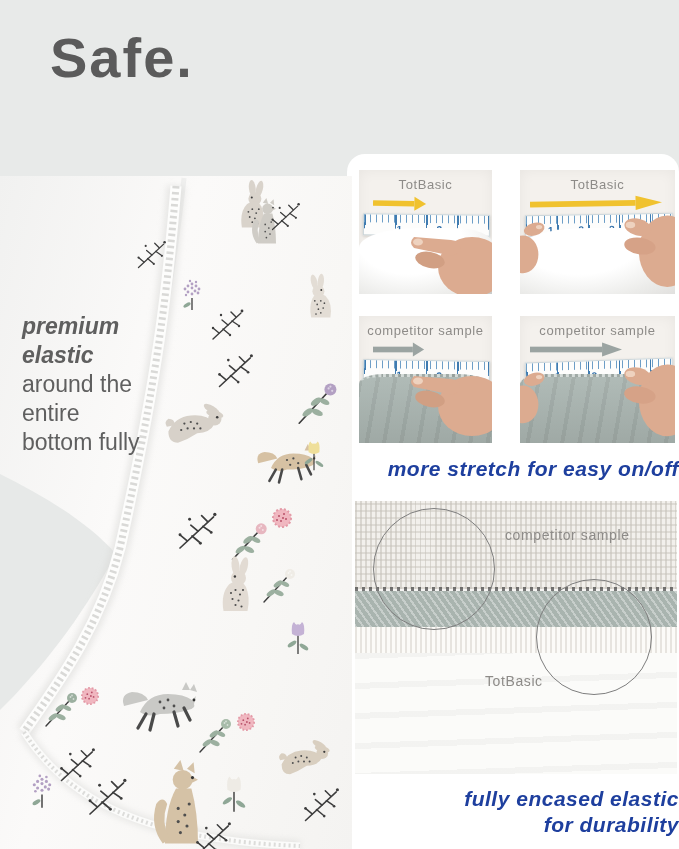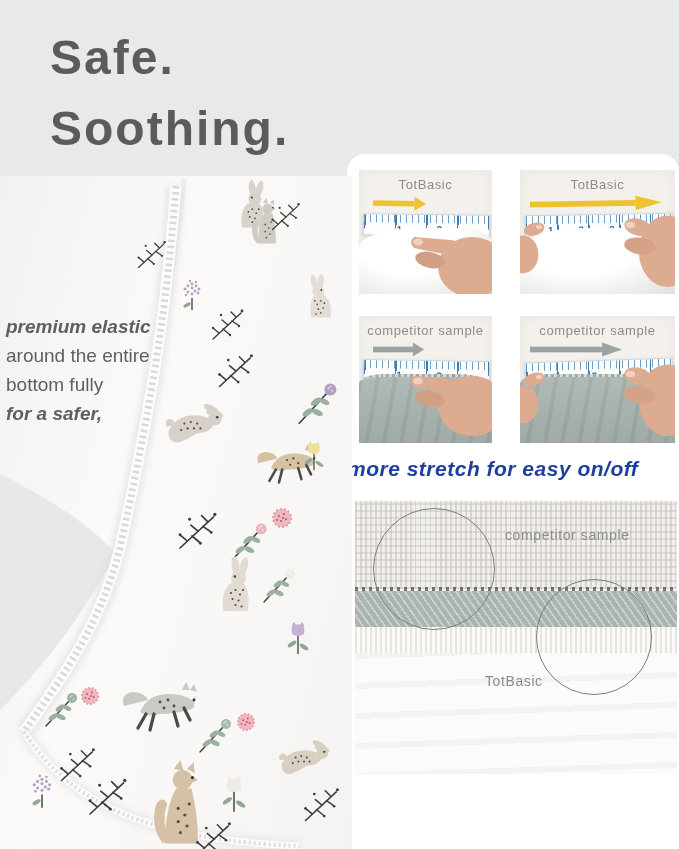--- a/index.html
+++ b/index.html
@@ -4,34 +4,34 @@
 <style>
   html,body{margin:0;padding:0;background:#ffffff;}
   .page{
     position:relative;width:679px;height:849px;overflow:hidden;
     background:var(--page-bg,#e8eae9);
     font-family:"Liberation Sans",sans-serif;
   }
   
   .headline{
     position:absolute;left:50px;top:22px;z-index:30;
-    font-size:48px;line-height:71px;font-weight:700;letter-spacing:2px;
+    font-size:56px;line-height:71px;font-weight:700;letter-spacing:2px;
     color:var(--heading-gray,#5b5b5b);
   }
   .headline span{display:block;}
   
   .sheet-photo{
     position:absolute;left:0;top:176px;width:352px;height:673px;z-index:8;
     background:linear-gradient(105deg,#f1f1f0 0%,#fbfaf9 38%,#f8f7f5 70%,#f4f3f1 100%);
   }
   .sheet-base{position:absolute;left:0;top:0;}
   .sheet-pattern{position:absolute;left:0;top:0;width:100%;height:100%;}
   .sheet-caption{
-    position:absolute;left:6px;top:136px;z-index:12;width:170px;
-    font-size:19px;line-height:29px;color:var(--body-gray,#5f5f5f);
+    position:absolute;left:22px;top:136px;z-index:12;width:170px;
+    font-size:23px;line-height:29px;color:var(--body-gray,#5f5f5f);
   }
   .sheet-caption .em{font-weight:700;font-style:italic;}
   
   .card{
     position:absolute;left:347px;top:154px;width:332px;height:843px;z-index:4;
     background:#ffffff;border-radius:18px 18px 30px 18px;
   }
   
   .qcell{position:absolute;background:#f4f1ed;overflow:hidden;box-shadow:inset 0 0 14px rgba(0,0,0,.05);}
   .cell-a{left:12px;top:16px;width:133px;height:124px;}
@@ -63,21 +63,21 @@
   .fab-gray{
     background:
       repeating-linear-gradient(100deg,rgba(0,0,0,.06) 0 4px,transparent 4px 17px),
       linear-gradient(var(--competitor-fabric,#b0bbb7),#9fa9a5);
     border-radius:18% 26% 0 0/14% 18% 0 0;
     border-top:3px dotted #d4dbd8;
   }
   .hand{position:absolute;}
   
   .blue-caption{
-    position:absolute;left:0;width:100%;text-align:left;
+    position:absolute;left:0;width:100%;text-align:right;
     font-weight:700;font-style:italic;letter-spacing:.5px;
     color:var(--accent-blue,#1e3f9e);font-size:21px;line-height:26px;
   }
   .caption-stretch{top:302px;}
   .caption-durability{top:632px;}
   
   .elastic-photo{position:absolute;left:8px;top:347px;width:322px;height:273px;overflow:hidden;background:#f7f6f4;}
   .knit-band{position:absolute;left:0;top:0;width:100%;height:88px;
     background-image:
       repeating-linear-gradient(90deg,rgba(196,192,184,.55) 0 1.5px,transparent 1.5px 5px),
@@ -257,21 +257,20 @@
         </g>
       <circle cx="27.5" cy="8" r=".7" fill="#333333"></circle>
     </symbol>
   </defs>
 </svg>
 
 <div class="page">
 
   <div class="headline">
     <span>Safe.</span>
-    <span>Soothing.</span>
   </div>
 
   <div class="sheet-photo">
     <svg class="sheet-base" width="352" height="673">
       <path d="M0 298 C 40 318, 86 344, 116 378 C 78 448, 40 492, 12 522 L0 534 Z" fill="#e7e9e8"></path>
       <path d="M184 2 C 178 60, 170 110, 162 160" stroke="#ededec" stroke-width="5" fill="none" opacity=".9"></path>
       <g>
         <path d="M176 10 C 168 110, 158 200, 120 372 C 100 452, 56 510, 24 556" stroke="#d8d8d6" stroke-width="18" fill="none" opacity=".55" filter="url(#blur1)"></path>
         <path d="M176 10 C 168 110, 158 200, 120 372 C 100 452, 56 510, 24 556" stroke="#fdfdfc" stroke-width="11" fill="none"></path>
         <path d="M176 10 C 168 110, 158 200, 120 372 C 100 452, 56 510, 24 556" stroke="#cfcfcd" stroke-width="7" fill="none" stroke-dasharray="2.5 3.5" opacity=".8"></path>
@@ -374,21 +373,20 @@
           <use href="#sym-sprig"></use>
         </svg>
         <svg viewBox="0 0 40 40" width="44" height="44" style="position: absolute; left: 192px; top: 640px; color: rgb(85, 85, 85);">
           <use href="#sym-sprig"></use>
         </svg>
       </div>
     <div class="sheet-caption">
       <div class="em">premium elastic</div>
       <div>around the entire</div>
       <div>bottom fully</div>
-      <div class="em">for a safer,</div>
     </div>
   </div>
 
   <div class="card">
 
     <div class="qcell cell-a">
       <div class="q-label">TotBasic</div>
       <svg class="q-arrow" style="left:14px;width:54px;transform:rotate(1deg);" viewBox="0 0 120 24" preserveAspectRatio="none">
         <rect x="0" y="8" width="92" height="8" class="arrow-yellow"></rect>
           <polygon points="92,2 118,12 92,22" class="arrow-yellow"></polygon>
@@ -484,15 +482,19 @@
       <div class="stitch-top"></div>
       <div class="gray-band"></div>
       <div class="fringe-band"></div>
       <div class="soft-fabric"></div>
       <div class="mag-circle circle-1"></div>
       <div class="mag-circle circle-2"></div>
       <div class="photo-label label-competitor">competitor sample</div>
       <div class="photo-label label-totbasic">TotBasic</div>
     </div>
 
+    <div class="blue-caption caption-durability">
+      <div>fully encased elastic</div>
+      <div>for durability</div>
+    </div>
 
   </div>
 </div>
 
 </body></html>

